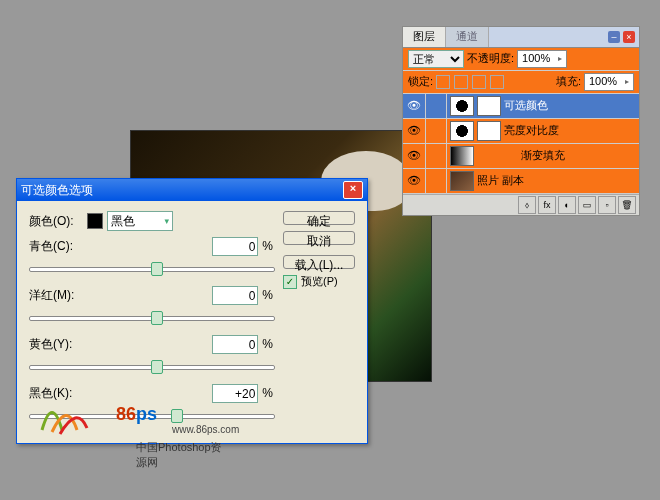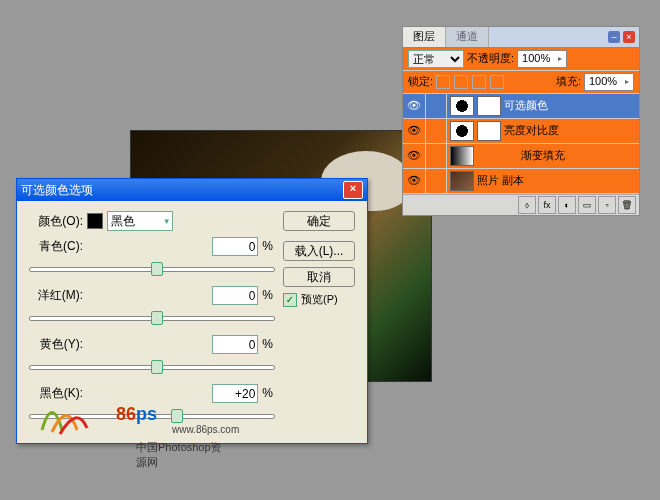--- a/index.html
+++ b/index.html
@@ -29,29 +29,29 @@
 .mk{width:22px;height:18px;border:1px solid #666;margin-right:3px;background:#fff}
 .p-bot{height:18px;border-top:1px solid #aaa;background:#d8d8d4;display:flex;justify-content:flex-end;gap:2px;padding:1px 3px}
 .p-bot span{width:16px;height:16px;border:1px solid #999;font-size:9px;display:flex;align-items:center;justify-content:center}
 
 .dlg{position:absolute;left:16px;top:178px;width:350px;background:#ece9d8;border:1px solid #0054e3;box-shadow:2px 2px 4px rgba(0,0,0,.3)}
 .ttl{height:22px;background:linear-gradient(#3a80ea,#0054e3);color:#fff;font-size:12px;display:flex;align-items:center;padding:0 4px}
 .ttl-x{margin-left:auto;width:18px;height:16px;background:#e04030;border:1px solid #fff;color:#fff;font:bold 11px sans-serif;text-align:center;border-radius:2px}
 .dlg-b{padding:10px 12px;display:flex;gap:10px}
 .col-l{flex:1}
 .d-row{display:flex;align-items:center;gap:4px;margin-bottom:6px;font-size:12px}
-.lbl{width:54px;text-align:right}
+.lbl{width:54px;text-align:left}
 .sw{width:14px;height:14px;background:#000;border:1px solid #666}
 .col-sel{width:58px;height:18px;border:1px solid #7a9;background:#fff;display:flex;align-items:center;padding:0 3px}
 .col-sel::after{content:"▾";margin-left:auto;color:#4a7;font-size:9px}
 .sld{position:relative;height:14px}
 .sld-t{position:absolute;left:0;top:5px;width:100%;height:3px;background:#fff;border:1px solid #888;border-radius:2px}
 .sld-h{position:absolute;top:0;width:10px;height:12px;background:#d0e8d0;border:1px solid #4a7;border-radius:2px}
 .val{width:40px;height:17px;border:1px solid #7a9;background:#fff;text-align:right;padding:0 2px;font:12px sans-serif}
-.btn{display:block;width:72px;height:20px;margin-bottom:6px;background:#ece9d8;border:1px solid #888;border-radius:3px;font-size:12px}
+.btn{display:block;width:72px;height:14px;margin-bottom:6px;background:#ece9d8;border:1px solid #888;border-radius:3px;font-size:12px}
 .cb-row{display:flex;align-items:center;gap:4px;margin-top:4px}
 .cb{width:12px;height:12px;border:1px solid #4a7;background:#d0e8d0;color:#060;font-size:10px;display:flex;align-items:center;justify-content:center}
 .rad{width:12px;height:12px;border:1px solid #4a7;border-radius:50%;background:#d0e8d0;display:inline-flex;align-items:center;justify-content:center}
 .rad.on::after{content:"";width:5px;height:5px;background:#060;border-radius:50%}
 .wm{position:absolute;left:32px;top:390px;width:200px;height:80px;pointer-events:none}
 .wm svg{width:80px;height:50px}
 .wm-t{position:absolute;left:84px;top:14px;font:bold 18px sans-serif;color:#0066cc}
 .wm-t span{color:#cc3300}
 .wm-u{position:absolute;left:140px;top:34px;font:10px sans-serif;color:#444}
 .wm-c{position:absolute;left:104px;top:50px;font:11px sans-serif;color:#333}
@@ -180,22 +180,22 @@
             </div>
             <div class="sld">
               <div class="sld-t"></div>
               <div class="sld-h" style="left:58%"></div>
             </div>
           </div>
         </div>
   </div>
   <div class="col-r">
    <button class="btn">确定</button>
+   <button class="btn">取消</button>
    <button class="btn" style="margin-top:10px">载入(L)...</button>
-   <button class="btn">取消</button>
    <div class="cb-row">
           <span class="cb">✓</span>
           <span>预览(P)</span>
         </div>
   </div>
  </div>
 </div>
 
 <div class="wm">
  <svg viewBox="0 0 80 50">

